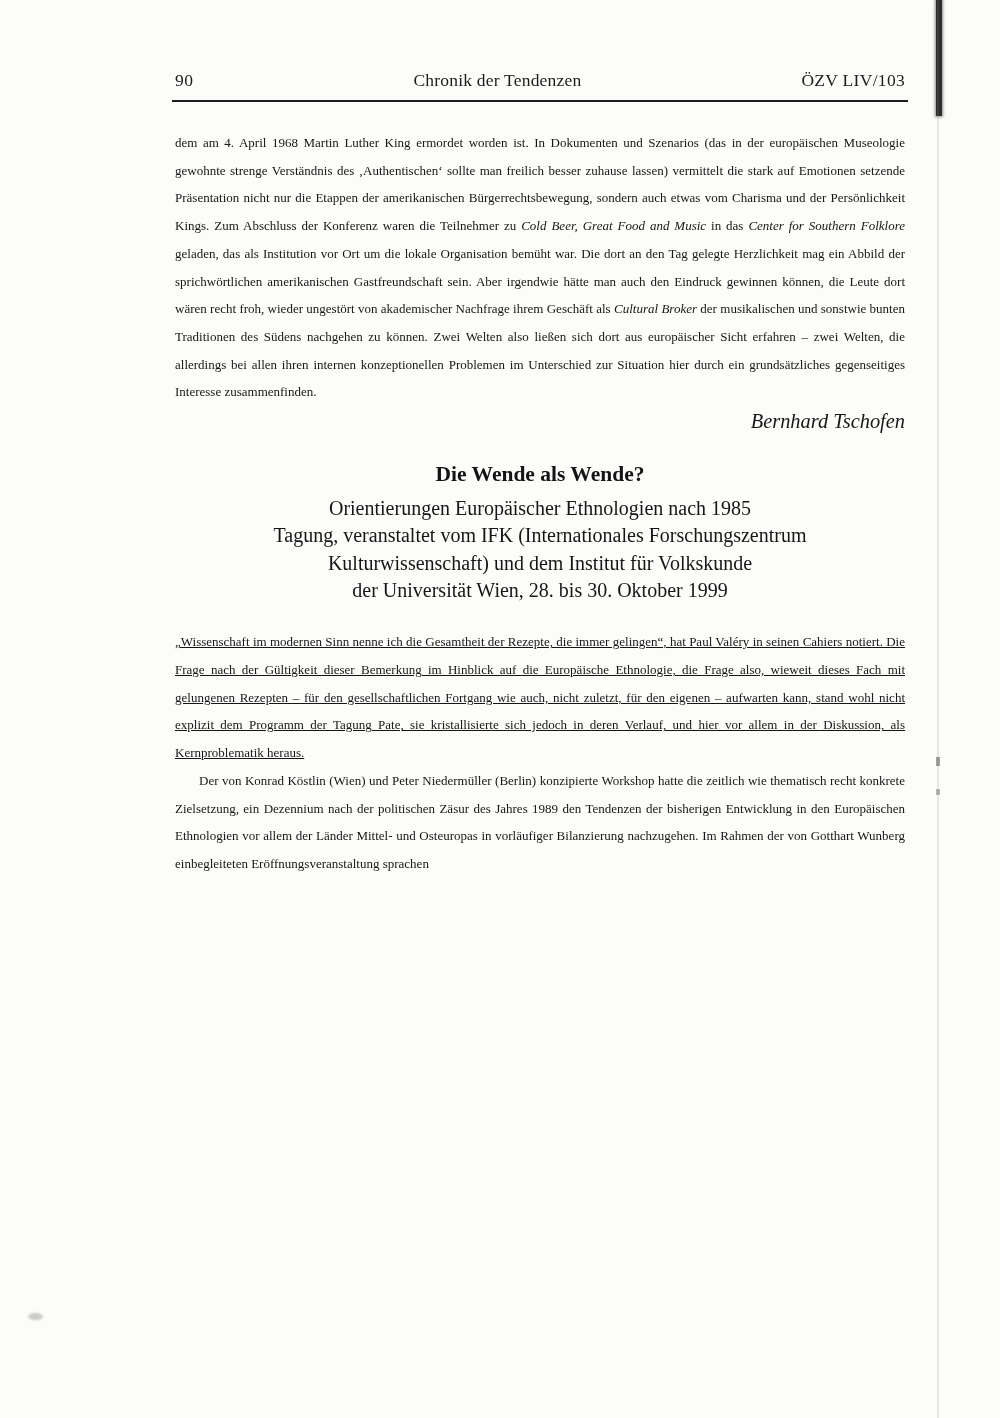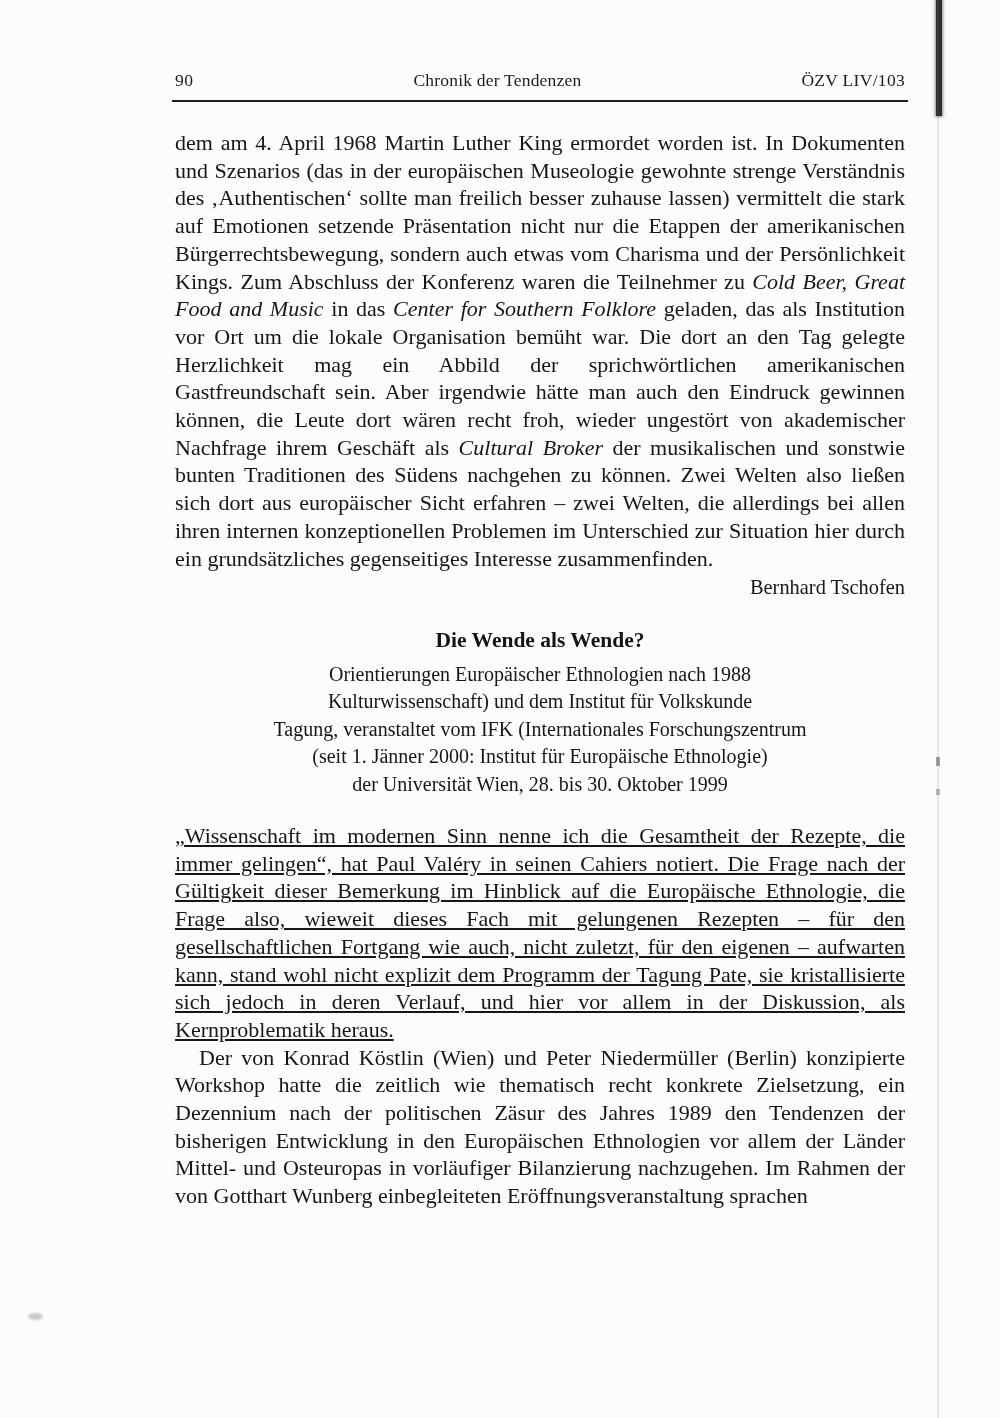--- a/index.html
+++ b/index.html
@@ -26,33 +26,34 @@
   .issue-label { letter-spacing: 0.3px; }
   .header-rule {
     margin: 9px 92px 0 172px;
     height: 2px;
     background: #1d1d1d;
   }
   .content {
     padding: 27px 95px 0 175px;
   }
   .para {
-    font-size: 22px;
+    font-size: 13px;
     line-height: 27.7px;
     text-align: justify;
     margin: 0;
     color: #161616;
   }
   .italic { font-style: italic; }
   .author {
     text-align: right;
     font-size: 20.4px;
     line-height: 27.7px;
     margin: 2px 0 0 0;
     color: #161616;
+    font-style: italic;
   }
   .article-title {
     text-align: center;
     font-size: 21.5px;
     font-weight: bold;
     margin: 26px 0 8px 0;
     color: #141414;
   }
   .subtitle {
     text-align: center;
@@ -129,24 +130,23 @@
 
   <main class="content">
 
     <p class="para"><span>dem am 4. April 1968 Martin Luther King ermordet worden ist. In Dokumenten und Szenarios (das in der europäischen Museologie gewohnte strenge Verständnis des ‚Authentischen‘ sollte man freilich besser zuhause lassen) vermittelt die stark auf Emotionen setzende Präsentation nicht nur die Etappen der amerikanischen Bürgerrechtsbewegung, sondern auch etwas vom Charisma und der Persönlichkeit Kings. Zum Abschluss der Konferenz waren die Teilnehmer zu </span><span class="italic">Cold Beer, Great Food and Music</span><span> in das </span><span class="italic">Center for Southern Folklore</span><span> geladen, das als Institution vor Ort um die lokale Organisation bemüht war. Die dort an den Tag gelegte Herzlichkeit mag ein Abbild der sprichwörtlichen amerikanischen Gastfreundschaft sein. Aber irgendwie hätte man auch den Eindruck gewinnen können, die Leute dort wären recht froh, wieder ungestört von akademischer Nachfrage ihrem Geschäft als </span><span class="italic">Cultural Broker</span><span> der musikalischen und sonstwie bunten Traditionen des Südens nachgehen zu können. Zwei Welten also ließen sich dort aus europäischer Sicht erfahren – zwei Welten, die allerdings bei allen ihren internen konzeptionellen Problemen im Unterschied zur Situation hier durch ein grundsätzliches gegenseitiges Interesse zusammenfinden.</span></p>
 
     <p class="author">Bernhard Tschofen</p>
 
     <h2 class="article-title">Die Wende als Wende?</h2>
 
     <div class="subtitle">
-      <div class="subtitle-line">Orientierungen Europäischer Ethnologien nach 1988</div>
+      <div class="subtitle-line">Orientierungen Europäischer Ethnologien nach 1985</div>
+      <div class="subtitle-line">Tagung, veranstaltet vom IFK (Internationales Forschungszentrum</div>
       <div class="subtitle-line">Kulturwissenschaft) und dem Institut für Volkskunde</div>
-      <div class="subtitle-line">Tagung, veranstaltet vom IFK (Internationales Forschungszentrum</div>
-      <div class="subtitle-line">(seit 1. Jänner 2000: Institut für Europäische Ethnologie)</div>
       <div class="subtitle-line">der Universität Wien, 28. bis 30. Oktober 1999</div>
     </div>
 
     <p class="para para-lead">„Wissenschaft im modernen Sinn nenne ich die Gesamtheit der Rezepte, die immer gelingen“, hat Paul Valéry in seinen Cahiers notiert. Die Frage nach der Gültigkeit dieser Bemerkung im Hinblick auf die Europäische Ethnologie, die Frage also, wieweit dieses Fach mit gelungenen Rezepten – für den gesellschaftlichen Fortgang wie auch, nicht zuletzt, für den eigenen – aufwarten kann, stand wohl nicht explizit dem Programm der Tagung Pate, sie kristallisierte sich jedoch in deren Verlauf, und hier vor allem in der Diskussion, als Kernproblematik heraus.</p>
 
     <p class="para indent">Der von Konrad Köstlin (Wien) und Peter Niedermüller (Berlin) konzipierte Workshop hatte die zeitlich wie thematisch recht konkrete Zielsetzung, ein Dezennium nach der politischen Zäsur des Jahres 1989 den Tendenzen der bisherigen Entwicklung in den Europäischen Ethnologien vor allem der Länder Mittel- und Osteuropas in vorläufiger Bilanzierung nachzugehen. Im Rahmen der von Gotthart Wunberg einbegleiteten Eröffnungsveranstaltung sprachen</p>
 
   </main>
 </div>
 

